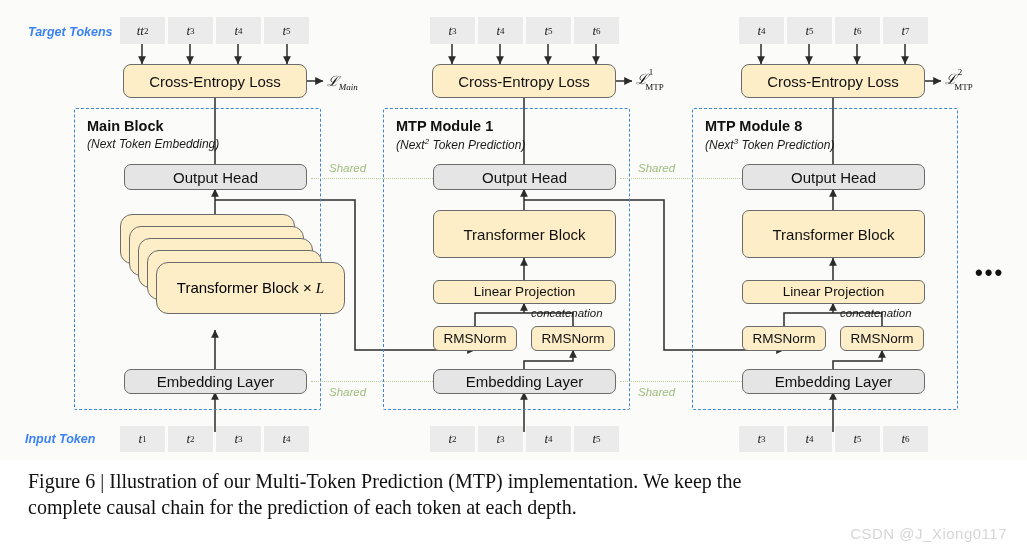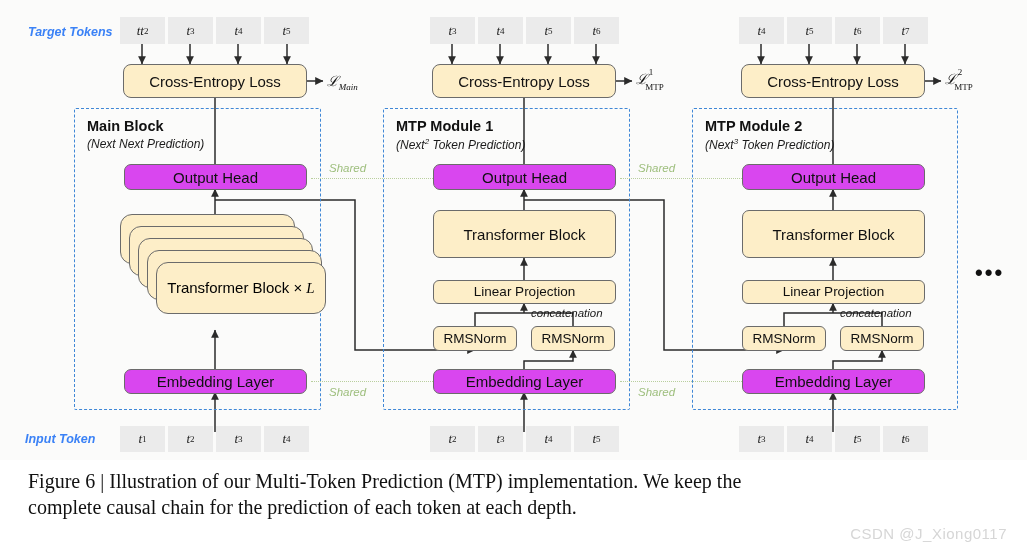--- a/index.html
+++ b/index.html
@@ -43,21 +43,21 @@
     border:1.4px solid #6b6b6b;
     border-radius:7px;
     display:flex; align-items:center; justify-content:center;
     font-size:15px;
     color:#111;
     font-family:"Liberation Sans", sans-serif;
     text-align:center;
     line-height:1;
   }
   .node.yellow { background:#fdeec8; }
-  .node.green  { background:#d946ef; }
+  .node.green  { background:#e5e5e5; }
   .node.small  { font-size:13.5px; border-radius:6px; }
   .node.loss   { background:#fdeec8; border-radius:8px; }
 
   
   .deck { position:absolute; }
   .deck .card {
     position:absolute;
     background:#fdeec8;
     border:1.4px solid #6b6b6b;
     border-radius:12px;
@@ -280,26 +280,26 @@
   </div>
   <div class="losslbl" style="left:945px; top:69px;">
     <span class="cal">ℒ</span><sup style="position:relative;left:1px;top:-3px;">2</sup><sub style="position:relative;left:-7px;top:2px;">MTP</sub>
   </div>
 
   <div class="frame" style="left:74px; top:108px; width:247px; height:302px;"></div>
   <div class="frame" style="left:383px; top:108px; width:247px; height:302px;"></div>
   <div class="frame" style="left:692px; top:108px; width:266px; height:302px;"></div>
 
   <div class="frame-title" style="left:87px; top:118px;">Main Block</div>
-  <div class="frame-sub" style="left:87px; top:137px;">(Next Next Prediction)</div>
+  <div class="frame-sub" style="left:87px; top:137px;">(Next Token Embedding)</div>
 
   <div class="frame-title" style="left:396px; top:118px;">MTP Module 1</div>
   <div class="frame-sub" style="left:396px; top:137px;">(Next<sup>2</sup> Token Prediction)</div>
 
-  <div class="frame-title" style="left:705px; top:118px;">MTP Module 2</div>
+  <div class="frame-title" style="left:705px; top:118px;">MTP Module 8</div>
   <div class="frame-sub" style="left:705px; top:137px;">(Next<sup>3</sup> Token Prediction)</div>
 
   <div class="sharedline" style="left:311px; top:178px; width:126px;"></div>
   <div class="sharedlbl" style="left:329px; top:162px;">Shared</div>
 
   <div class="sharedline" style="left:620px; top:178px; width:126px;"></div>
   <div class="sharedlbl" style="left:638px; top:162px;">Shared</div>
 
   <div class="sharedline" style="left:311px; top:381px; width:126px;"></div>
   <div class="sharedlbl" style="left:329px; top:386px;">Shared</div>
@@ -307,21 +307,21 @@
   <div class="sharedline" style="left:620px; top:381px; width:126px;"></div>
   <div class="sharedlbl" style="left:638px; top:386px;">Shared</div>
 
   <div class="node green" style="left:124px; top:164px; width:183px; height:26px;">Output Head</div>
 
   <div class="deck" style="left:120px; top:214px; width:205px; height:120px;">
     <div class="card" style="left:0px;  top:0px;  width:175px; height:50px;"></div>
     <div class="card" style="left:9px;  top:12px; width:175px; height:50px;"></div>
     <div class="card" style="left:18px; top:24px; width:175px; height:50px;"></div>
     <div class="card" style="left:27px; top:36px; width:175px; height:50px;"></div>
-    <div class="card" style="left:36px; top:48px; width:170px; height:52px; display:flex; align-items:center; justify-content:center;">
+    <div class="card" style="left:36px; top:48px; width:189px; height:52px; display:flex; align-items:center; justify-content:center;">
       <span style="font-size:15px; font-family:'Liberation Sans',sans-serif;">Transformer Block × <i style="font-family:'Liberation Serif',serif;">L</i></span>
     </div>
   </div>
 
   <div class="node green" style="left:124px; top:369px; width:183px; height:25px;">Embedding Layer</div>
 
   <div class="node green" style="left:433px; top:164px; width:183px; height:26px;">Output Head</div>
 
   <div class="node yellow" style="left:433px; top:210px; width:183px; height:48px;">Transformer Block</div>
 

